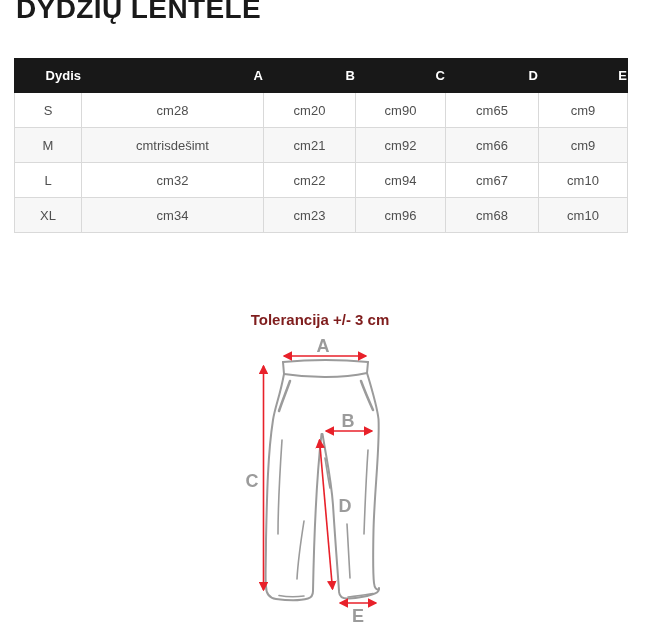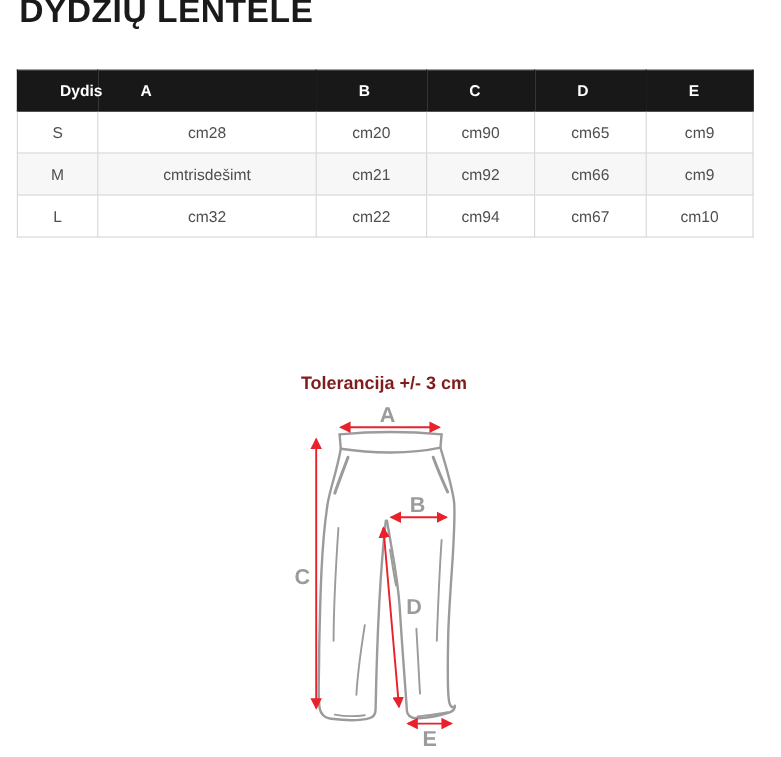--- a/index.html
+++ b/index.html
@@ -29,23 +29,22 @@
     width: 613px;
     border-collapse: collapse;
     table-layout: fixed;
     font-size: 13px;
   }
   table.size-table thead th {
     background: #181818;
     color: #ffffff;
     font-weight: 700;
     height: 34px;
-    text-align: left;
+    text-align: right;
     border: 1px solid #181818;
-    padding-left: 35px;
   }
   table.size-table tbody th,
   table.size-table tbody td {
     height: 35px;
     text-align: center;
     vertical-align: middle;
     font-weight: 400;
     color: #4f4f4f;
     border: 1px solid #d9d9d9;
     background: #ffffff;
@@ -122,20 +121,28 @@
         <td>cm9</td>
       </tr>
       <tr>
         <th>L</th>
         <td>cm32</td>
         <td>cm22</td>
         <td>cm94</td>
         <td>cm67</td>
         <td>cm10</td>
       </tr>
+      <tr>
+        <th>XL</th>
+        <td>cm34</td>
+        <td>cm23</td>
+        <td>cm96</td>
+        <td>cm68</td>
+        <td>cm10</td>
+      </tr>
     </tbody>
   </table>
 
   <div class="tolerance-note">Tolerancija +/- 3 cm</div>
 
   <svg class="diagram-svg" viewBox="0 330 651 301" xmlns="http://www.w3.org/2000/svg">
     <defs>
       <marker id="arrowhead" viewBox="0 0 10 10" refX="8.5" refY="5" markerWidth="6" markerHeight="6" orient="auto-start-reverse">
         <path d="M0,0 L10,5 L0,10 z" fill="#e8212a"></path>
       </marker>

